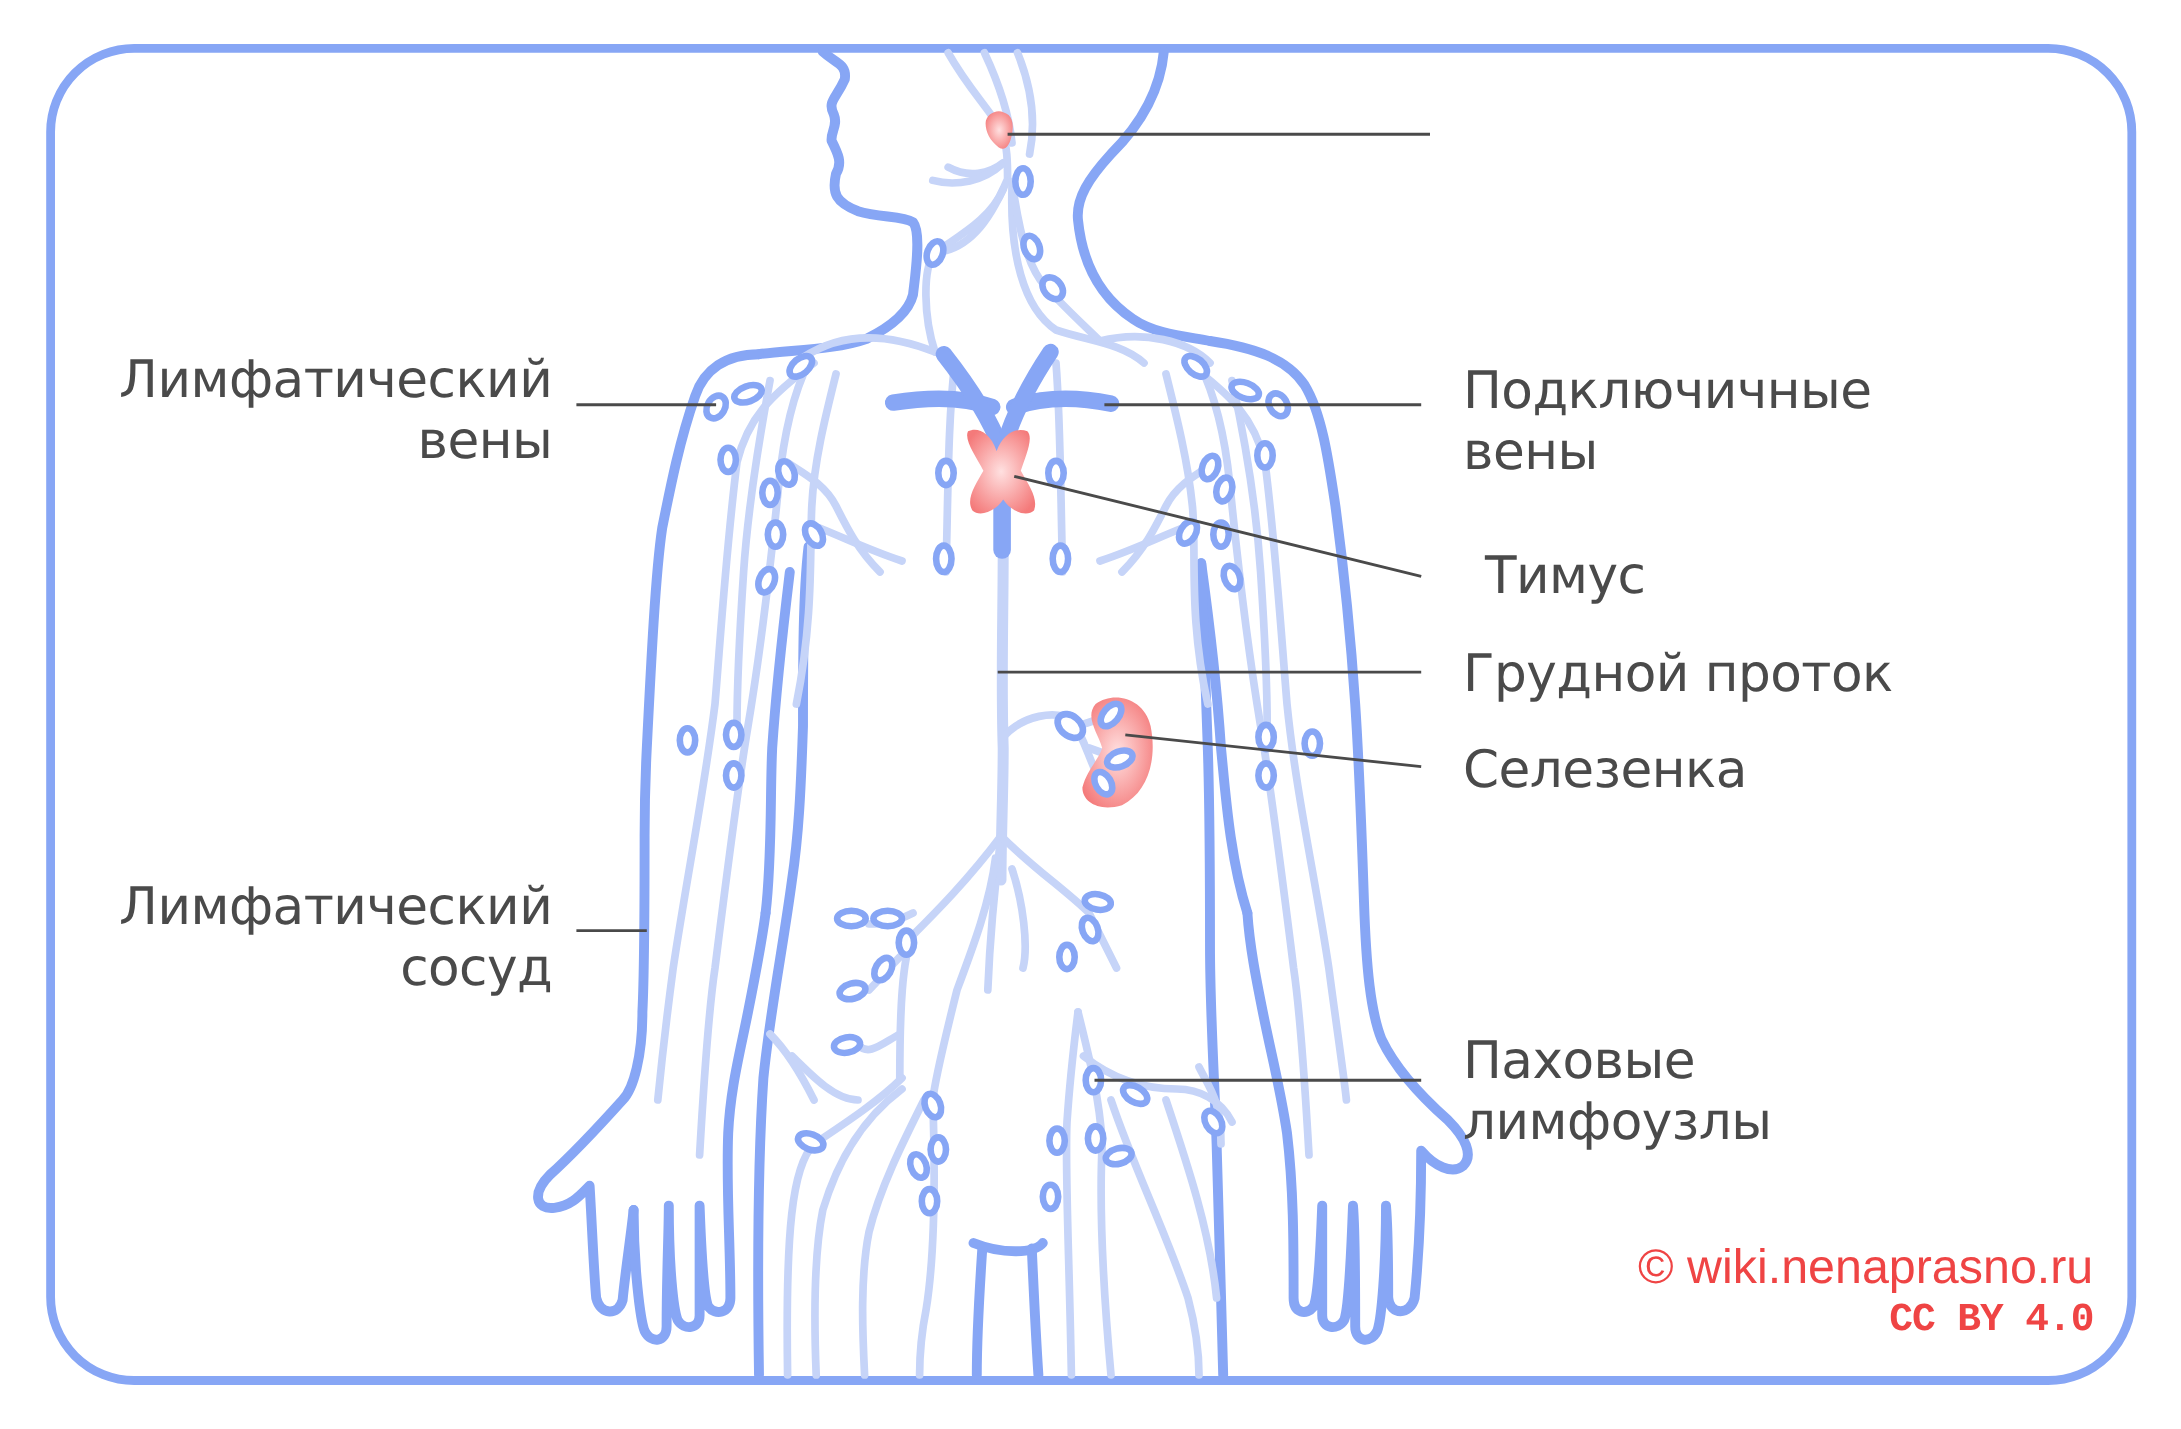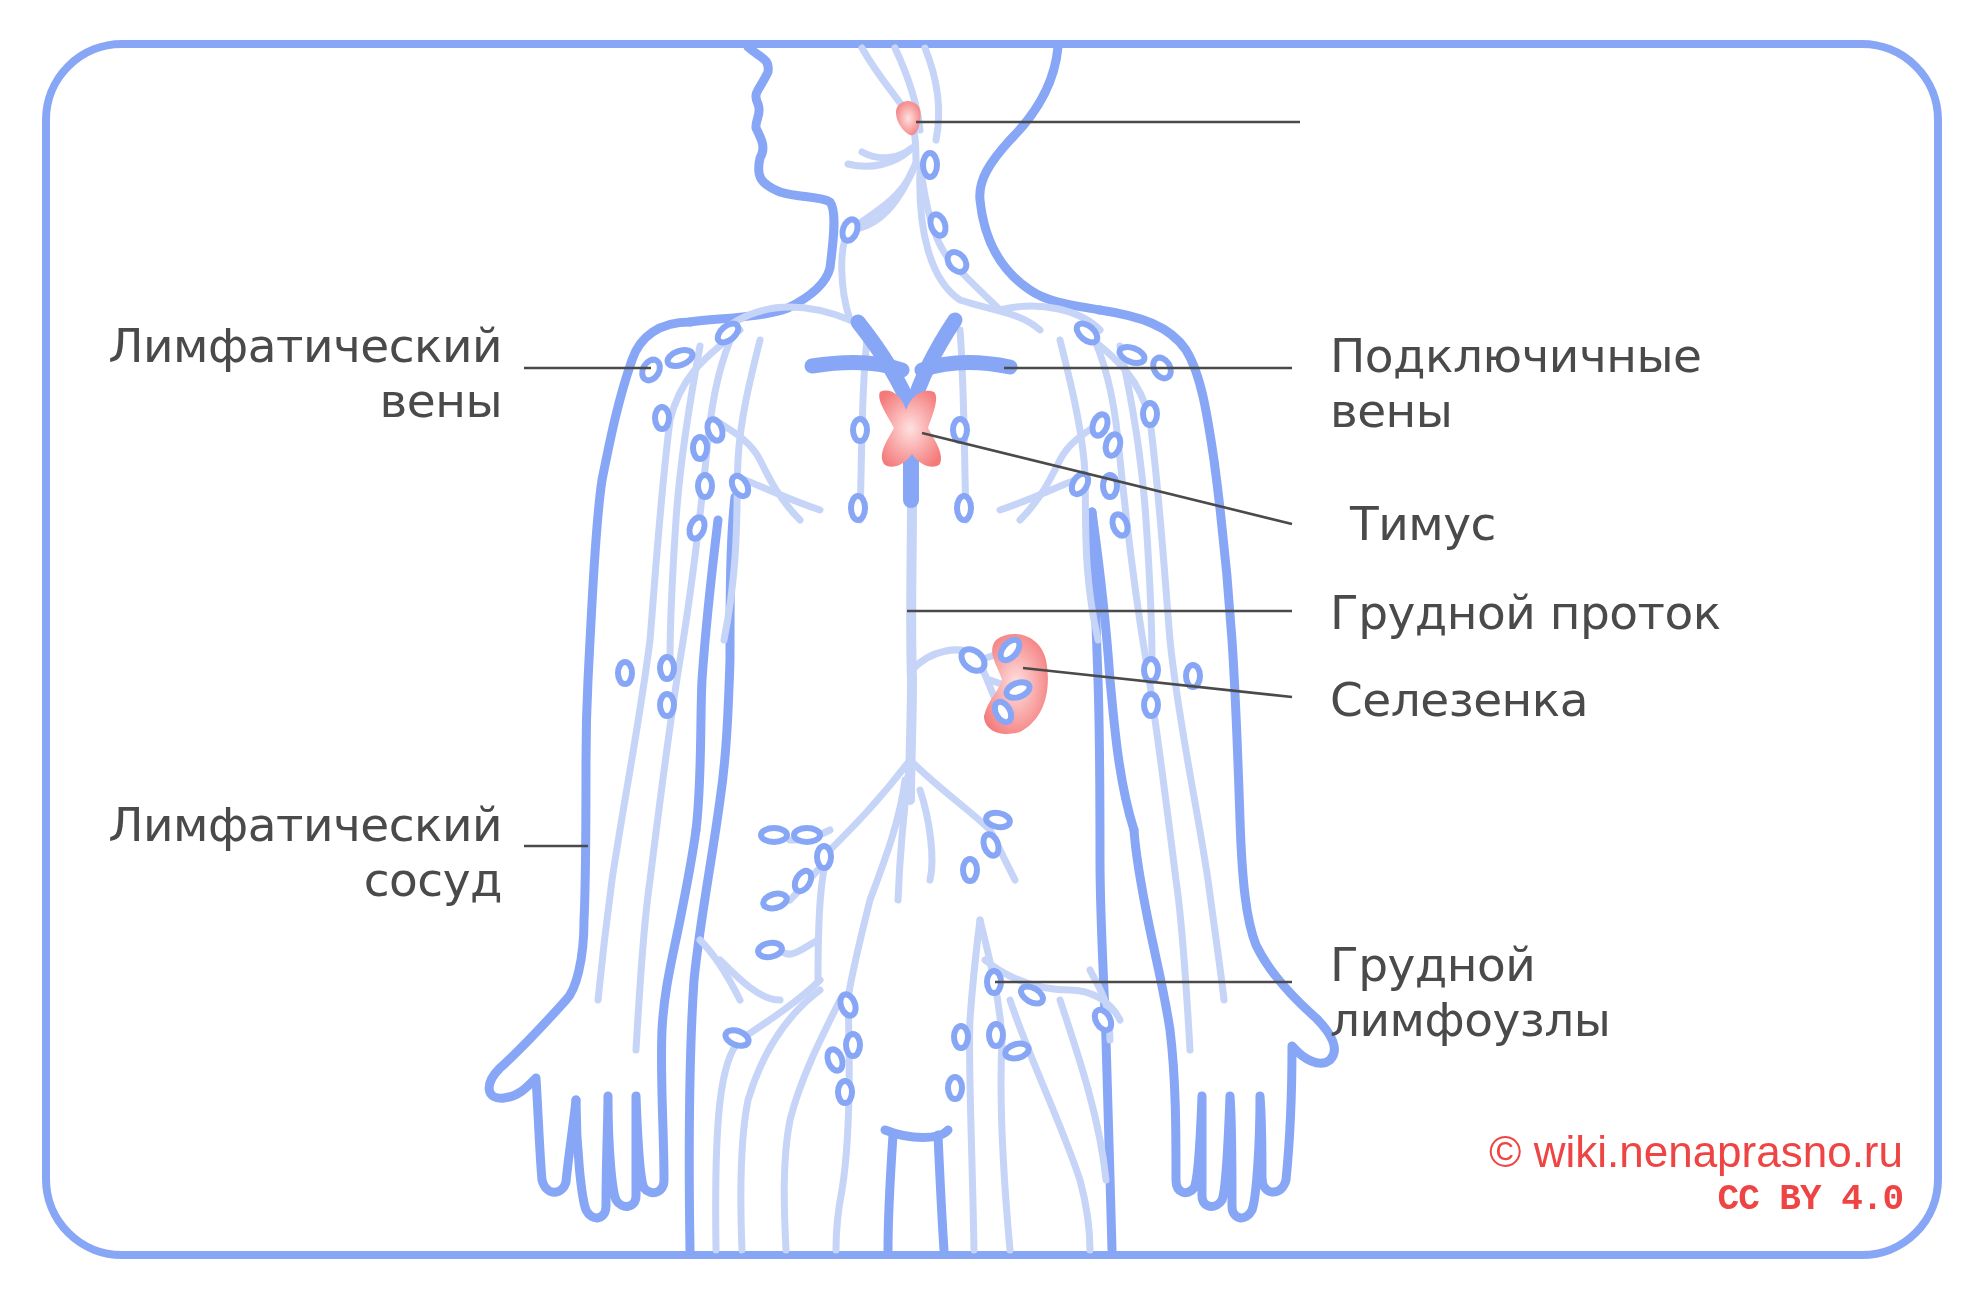--- a/index.html
+++ b/index.html
@@ -236,19 +236,19 @@
   <div class="label" style="left:1350px; top:496px;">
     <span>Тимус</span>
   </div>
   <div class="label" style="left:1330px; top:585px;">
     <span>Грудной проток</span>
   </div>
   <div class="label" style="left:1330px; top:672px;">
     <span>Селезенка</span>
   </div>
   <div class="label" style="left:1330px; top:937px;">
-    <span>Грудной</span>
+    <span>Паховые</span>
     <span>лимфоузлы</span>
   </div>
 
   <div class="watermark wm-site">© wiki.nenaprasno.ru</div>
   <div class="watermark wm-license">CC BY 4.0</div>
 </div>
 
 </body></html>

